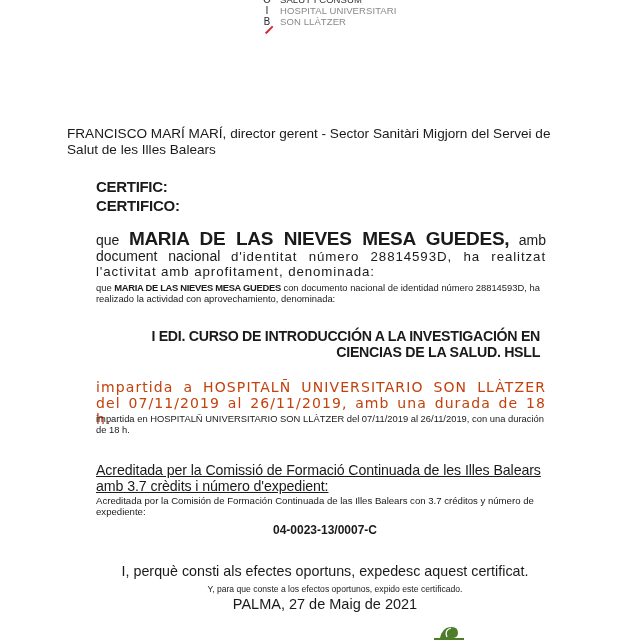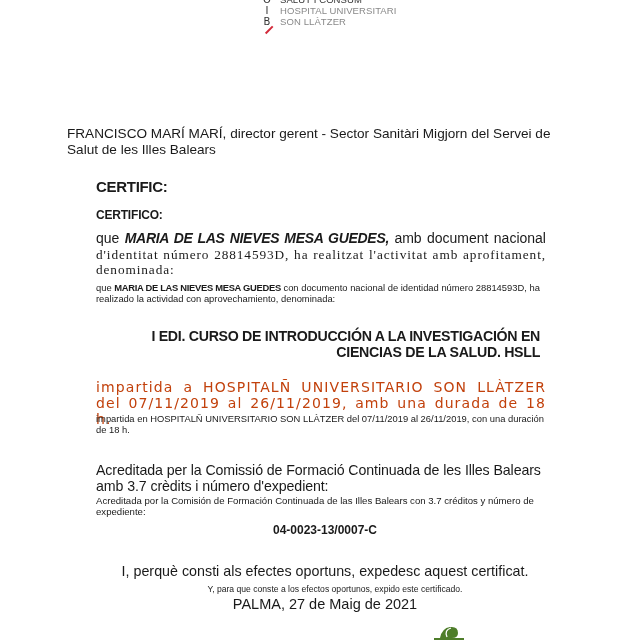--- a/index.html
+++ b/index.html
@@ -10,32 +10,32 @@
   .logo .letters { position:absolute; left:0; top:0; width:10px; font-family:"DejaVu Sans", sans-serif;
                    font-size:10px; line-height:11px; color:#333; text-align:center; }
   .logo .slash { position:absolute; left:2px; top:35px; width:10px; height:1.5px; background:#d22a3a;
                  transform:rotate(-45deg); }
   .logo .names { position:absolute; left:18px; top:0; font-size:9.5px; line-height:11px; color:#555;
                  letter-spacing:0.1px; white-space:nowrap; }
   .logo .names .n1 { color:#333; }
   .logo .names .n2, .logo .names .n3 { color:#888; }
   .director { left:67px; top:98px; width:500px; font-size:13.6px; line-height:16px; color:#1a1a1a;margin-top:28px; }
   .certif-ca { left:96px; top:178px; font-size:15px; font-weight:bold; letter-spacing:-0.3px; }
-  .certif-es { left:96px; top:208px; font-size:12px; font-weight:bold; letter-spacing:-0.2px; }
+  .certif-es { left:96px; top:197px; font-size:15px; font-weight:bold; letter-spacing:-0.2px; }
   .para-ca { left:96px; top:231px; width:450px; font-size:14px; line-height:15.5px; text-align:justify; }
-  .para-ca .mono { font-family:Liberation Serif, serif; font-size:13.3px; letter-spacing:0.9px; }
-  .para-ca b { font-size:14px; letter-spacing:-0.3px;font-style:italic; }
+  .para-ca .mono { font-family:Liberation Sans, sans-serif; font-size:13.3px; letter-spacing:0.9px; }
+  .para-ca b { font-size:19px; letter-spacing:-0.3px; }
   .para-es { left:96px; top:283px; width:450px; font-size:9.4px; line-height:10.5px; }
   .para-es b { letter-spacing:-0.3px; }
   .course { left:100px; top:328px; width:440px; text-align:right; font-size:14.2px; font-weight:bold;
             line-height:16px; letter-spacing:-0.3px; }
   .imp-ca { left:96px; top:379px; width:450px; font-family:"DejaVu Sans", sans-serif; font-size:14px;
             line-height:16px; letter-spacing:1.1px; color:#c2410c; text-align:justify; }
   .imp-es { left:96px; top:413px; width:450px; font-size:9.4px; line-height:11px; }
-  .acr-ca { left:96px; top:462px; width:460px; font-size:14.2px; line-height:16px; letter-spacing:-0.1px; }
+  .acr-ca { left:96px; top:462px; width:460px; font-size:14.2px; line-height:16px; letter-spacing:-0.1px;text-decoration:underline; }
   .acr-es { left:96px; top:495px; width:460px; font-size:9.6px; line-height:11px; }
   .exp { left:90px; top:523px; width:470px; text-align:center; font-size:12px; font-weight:bold; }
   .final-ca { left:90px; top:563px; width:470px; text-align:center; font-size:14.3px; }
   .final-es { left:100px; top:584px; width:470px; text-align:center; font-size:8.6px; }
   .date { left:90px; top:596px; width:470px; text-align:center; font-size:14.5px; }
   .seal { left:434px; top:626px; width:30px; height:16px; }
 </style>
 </head>
 <body>
 

